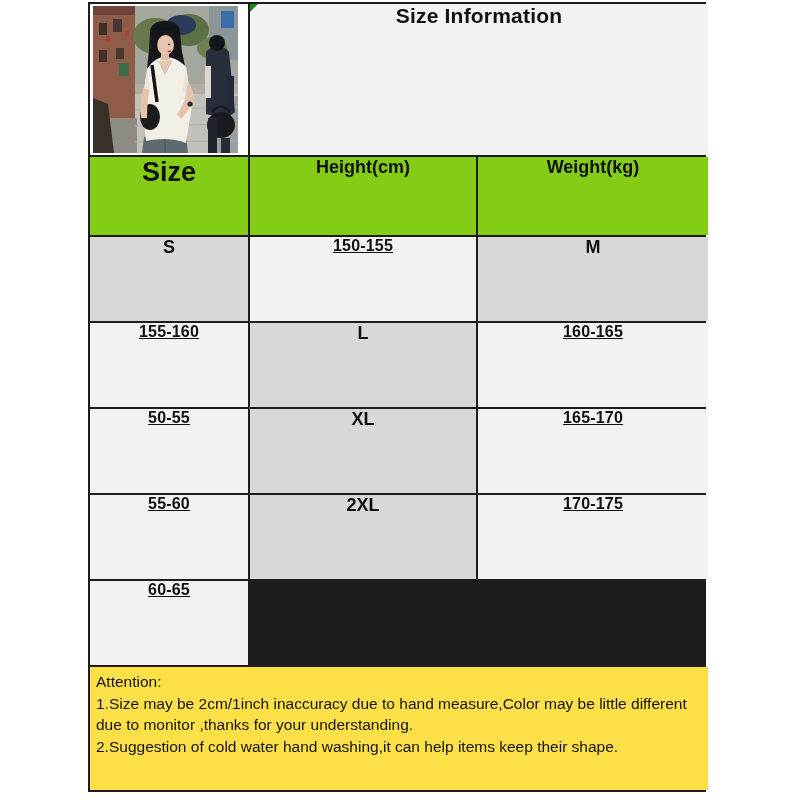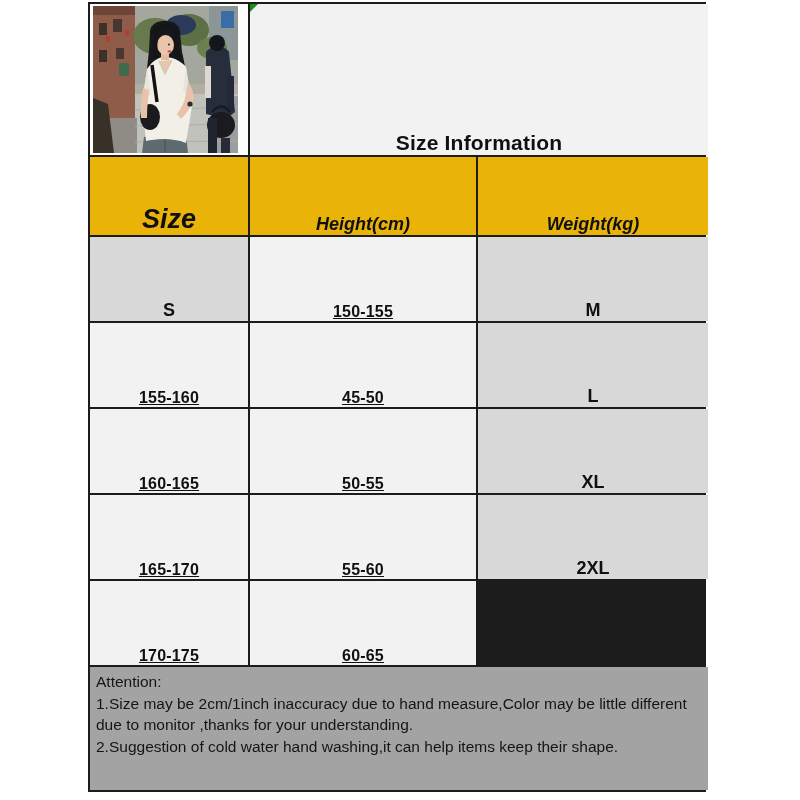--- a/index.html
+++ b/index.html
@@ -12,39 +12,39 @@
 
   .size-table{
     position:absolute;left:88px;top:2px;
     display:grid;
     grid-template-columns:158px 226px 230px;
     grid-template-rows:151px 78px 84px 84px 84px 84px 84px 123px;
     gap:2px;padding:2px;background:#1c1c1c;
     width:614px;
   }
   .cell{
-    display:flex;align-items:flex-end;justify-content:center;
+    display:flex;align-items:flex-start;justify-content:center;
     text-align:center;overflow:hidden;
   }
   .photo-cell{background:#fdfdfd;align-items:flex-start;justify-content:flex-start;}
   .photo-cell svg{margin:2px 0 0 3px;display:block;}
   .title-cell{
     grid-column:2/4;background:#f2f2f2;position:relative;
     font-size:21px;font-weight:700;letter-spacing:0.2px;
   }
   .corner-marker{
     position:absolute;left:0;top:-1px;width:0;height:0;
     border-top:9px solid #1e8a1e;border-right:9px solid transparent;
   }
-  .header-cell{background:#eab308;font-weight:700;font-size:18px;font-style:italic;}
+  .header-cell{background:#84cc16;font-weight:700;font-size:18px;}
   .header-cell.first{font-size:27px;}
   .sizecol-cell{background:#d8d8d8;font-weight:700;font-size:18px;}
   .value-cell{background:#f2f2f2;font-weight:700;font-size:16px;letter-spacing:0.2px;text-decoration:underline;}
   .attention-cell{
-    grid-column:1/4;background:#a3a3a3;
+    grid-column:1/4;background:#fde047;
     display:block;text-align:left;
     padding:4px 10px 4px 6px;
     font-size:15.5px;line-height:21.5px;font-weight:400;color:#151515;
   }
 </style>
 </head>
 <body>
 
 <div class="canvas">
   <div class="size-table">
@@ -133,21 +133,20 @@
 
     <div class="cell header-cell first">Size</div>
     <div class="cell header-cell">Height(cm)</div>
     <div class="cell header-cell">Weight(kg)</div>
 
     <div class="cell sizecol-cell">S</div>
     <div class="cell value-cell">150-155</div>
 
     <div class="cell sizecol-cell">M</div>
     <div class="cell value-cell">155-160</div>
-    <div class="cell value-cell">45-50</div>
 
     <div class="cell sizecol-cell">L</div>
     <div class="cell value-cell">160-165</div>
     <div class="cell value-cell">50-55</div>
 
     <div class="cell sizecol-cell">XL</div>
     <div class="cell value-cell">165-170</div>
     <div class="cell value-cell">55-60</div>
 
     <div class="cell sizecol-cell">2XL</div>

